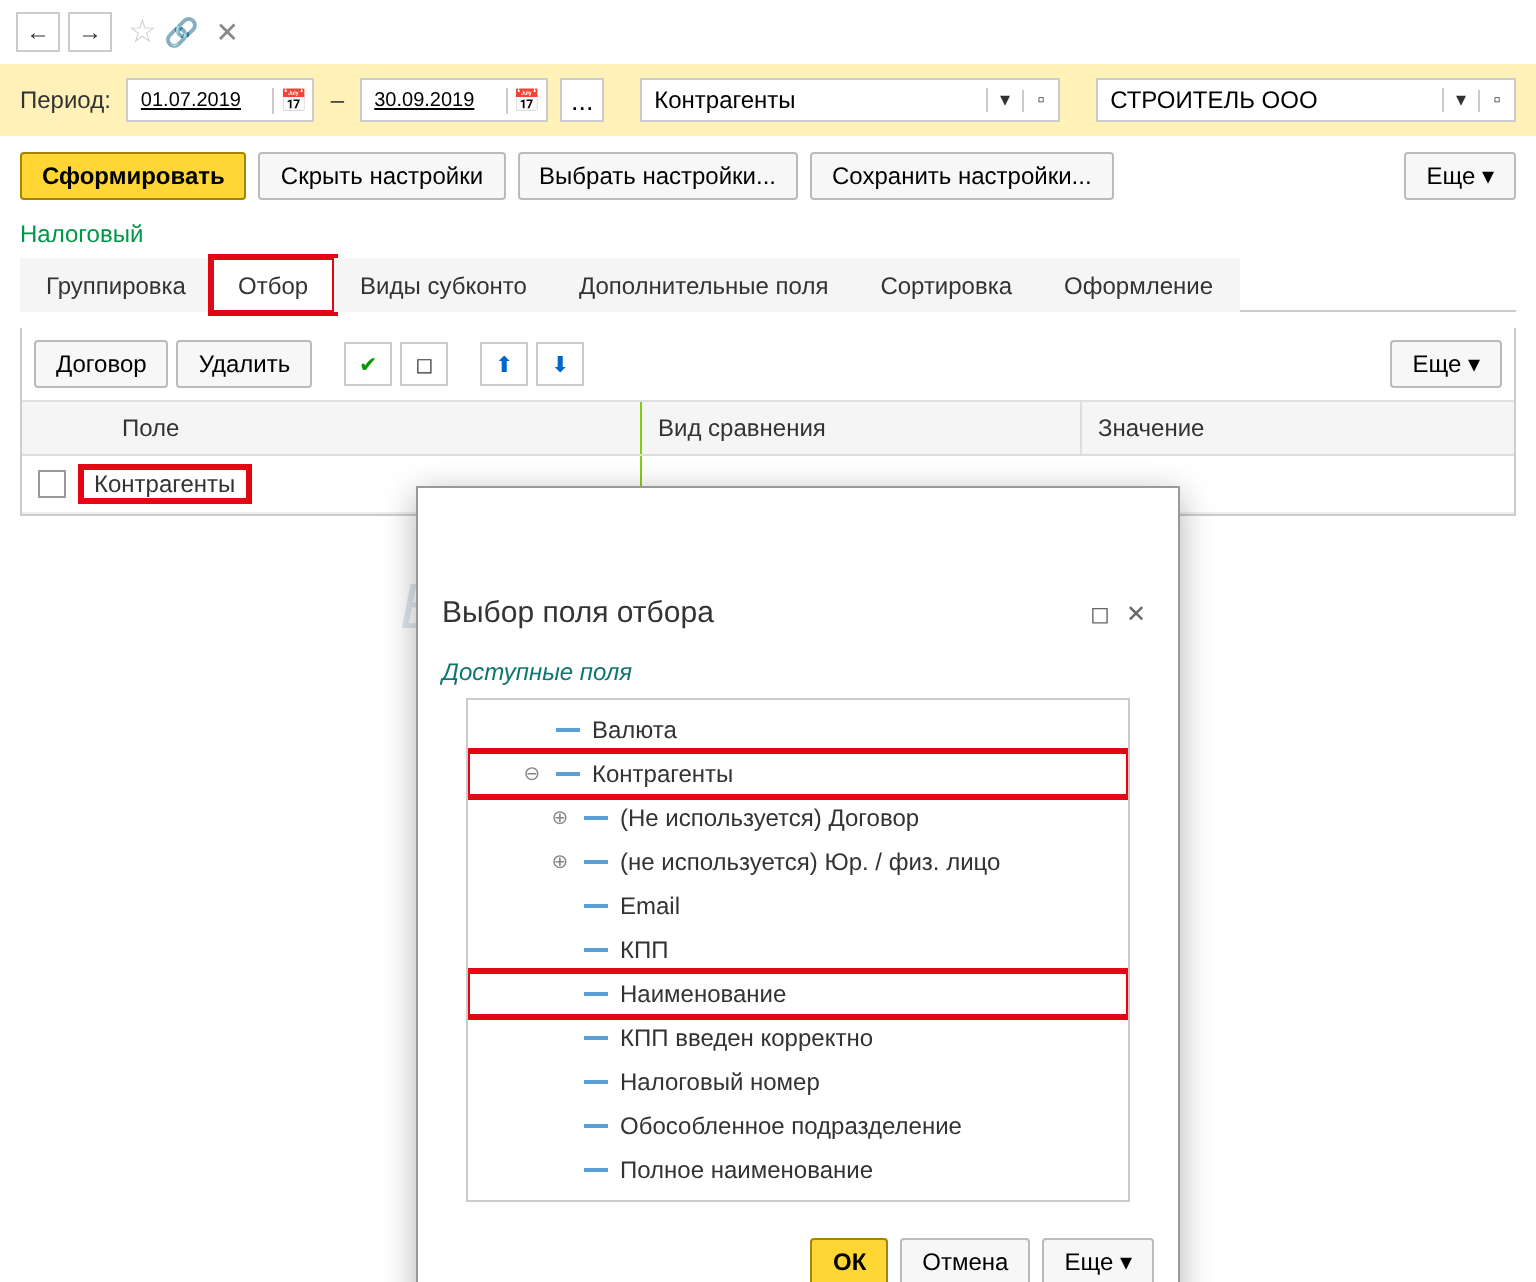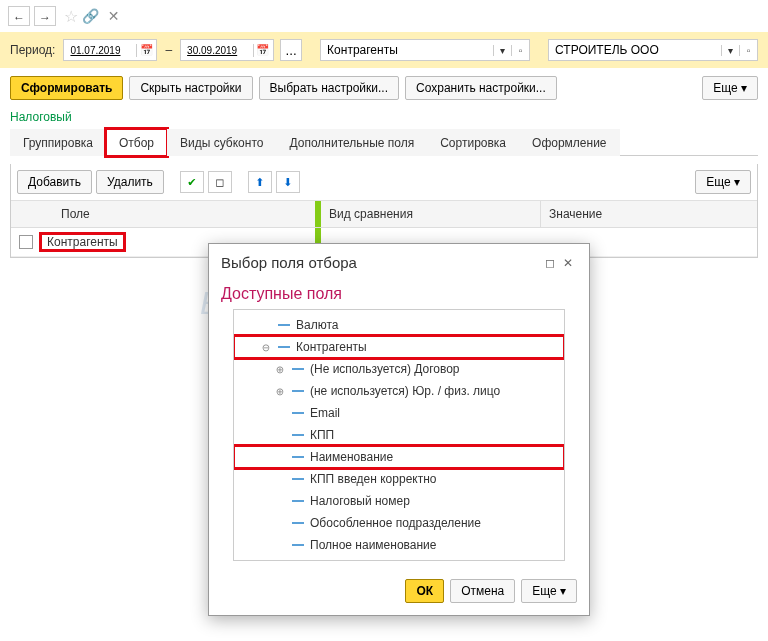--- a/index.html
+++ b/index.html
@@ -36,34 +36,34 @@
   .highlight { outline: 3px solid #e30613; outline-offset: -1px; }
 
   .panel { border: 1px solid #ccc; margin: 8px 10px; border-top: none; }
   .panel-toolbar { padding: 6px; display: flex; gap: 4px; align-items: center; border-bottom: 1px solid #e0e0e0; }
   .mini { width: 24px; height: 22px; border: 1px solid #ccc; background: #fff; display: flex; align-items: center; justify-content: center; cursor: pointer; font-size: 11px; }
   .mini.green { color: #090; }
   .panel-toolbar .spacer { flex: 1; }
 
   .grid-head { display: flex; background: #f5f5f5; border-bottom: 1px solid #ddd; font-size: 12px; }
   .grid-head > div, .grid-row > div { padding: 6px 8px; }
-  .grid-head .c1, .grid-row .c1 { width: 310px; border-right: 6px solid #84cc16; }
+  .grid-head .c1, .grid-row .c1 { width: 310px; border-right: 1px solid #84cc16; }
   .grid-head .c2, .grid-row .c2 { width: 220px; border-right: 1px solid #ddd; }
   .grid-head .c3, .grid-row .c3 { flex: 1; }
 
   .grid-row { display: flex; border-bottom: 1px solid #eee; align-items: center; }
   .grid-row .c1 { display: flex; align-items: center; gap: 8px; padding-left: 8px; }
   .checkbox { width: 14px; height: 14px; border: 1px solid #999; }
   .field-box { padding: 1px 6px; }
 
   .dialog { position: absolute; left: 208px; top: 243px; width: 382px; background: #fff; border: 1px solid #999; box-shadow: 0 4px 16px rgba(0,0,0,0.3); z-index: 10; }
-  .dialog-title { padding: 10px 12px; font-size: 15px; display: flex; align-items: center; }
+  .dialog-title { padding: 10px 12px; font-size: 15px; display: flex; align-items: center; margin-top: 44px; }
   .dialog-title .t { flex: 1; }
   .dialog-title .wbtn { width: 18px; text-align: center; cursor: pointer; font-size: 12px; color: #666; }
-  .dialog-sub { padding: 4px 12px 6px; font-size: 16px; color: #be185d; }
+  .dialog-sub { padding: 4px 12px 6px; font-size: 12px; color: #0f766e; font-style: italic; }
   .tree { border: 1px solid #ccc; margin: 0 24px 10px; max-height: 290px; overflow: hidden; padding: 4px 0; }
   .tree-item { display: flex; align-items: center; padding: 4px 6px; cursor: pointer; gap: 6px; }
   .tree-item .pad1 { width: 14px; }
   .tree-item .pad2 { width: 28px; }
   .tree-item .exp { width: 12px; text-align: center; color: #888; font-size: 10px; }
   .tree-item .line { width: 12px; height: 2px; background: #5aa0d8; }
   .tree-item .lbl { font-size: 12px; }
   .dialog-buttons { display: flex; justify-content: flex-end; gap: 6px; padding: 8px 12px 12px; }
   .btn-ok { background: #ffd633; border-color: #a68400; font-weight: bold; }
 
@@ -123,21 +123,21 @@
   <div class="tab">Группировка</div>
   <div class="tab active highlight">Отбор</div>
   <div class="tab">Виды субконто</div>
   <div class="tab">Дополнительные поля</div>
   <div class="tab">Сортировка</div>
   <div class="tab">Оформление</div>
 </div>
 
 <div class="panel">
   <div class="panel-toolbar">
-    <button class="btn">Добавить</button>
+    <button class="btn">Договор</button>
     <button class="btn">Удалить</button>
     <span style="width:8px"></span>
     <div class="mini green">✔</div>
     <div class="mini">◻</div>
     <span style="width:8px"></span>
     <div class="mini" style="color:#06c">⬆</div>
     <div class="mini" style="color:#06c">⬇</div>
     <span class="spacer"></span>
     <button class="btn"><span>Еще</span> ▾</button>
   </div>

